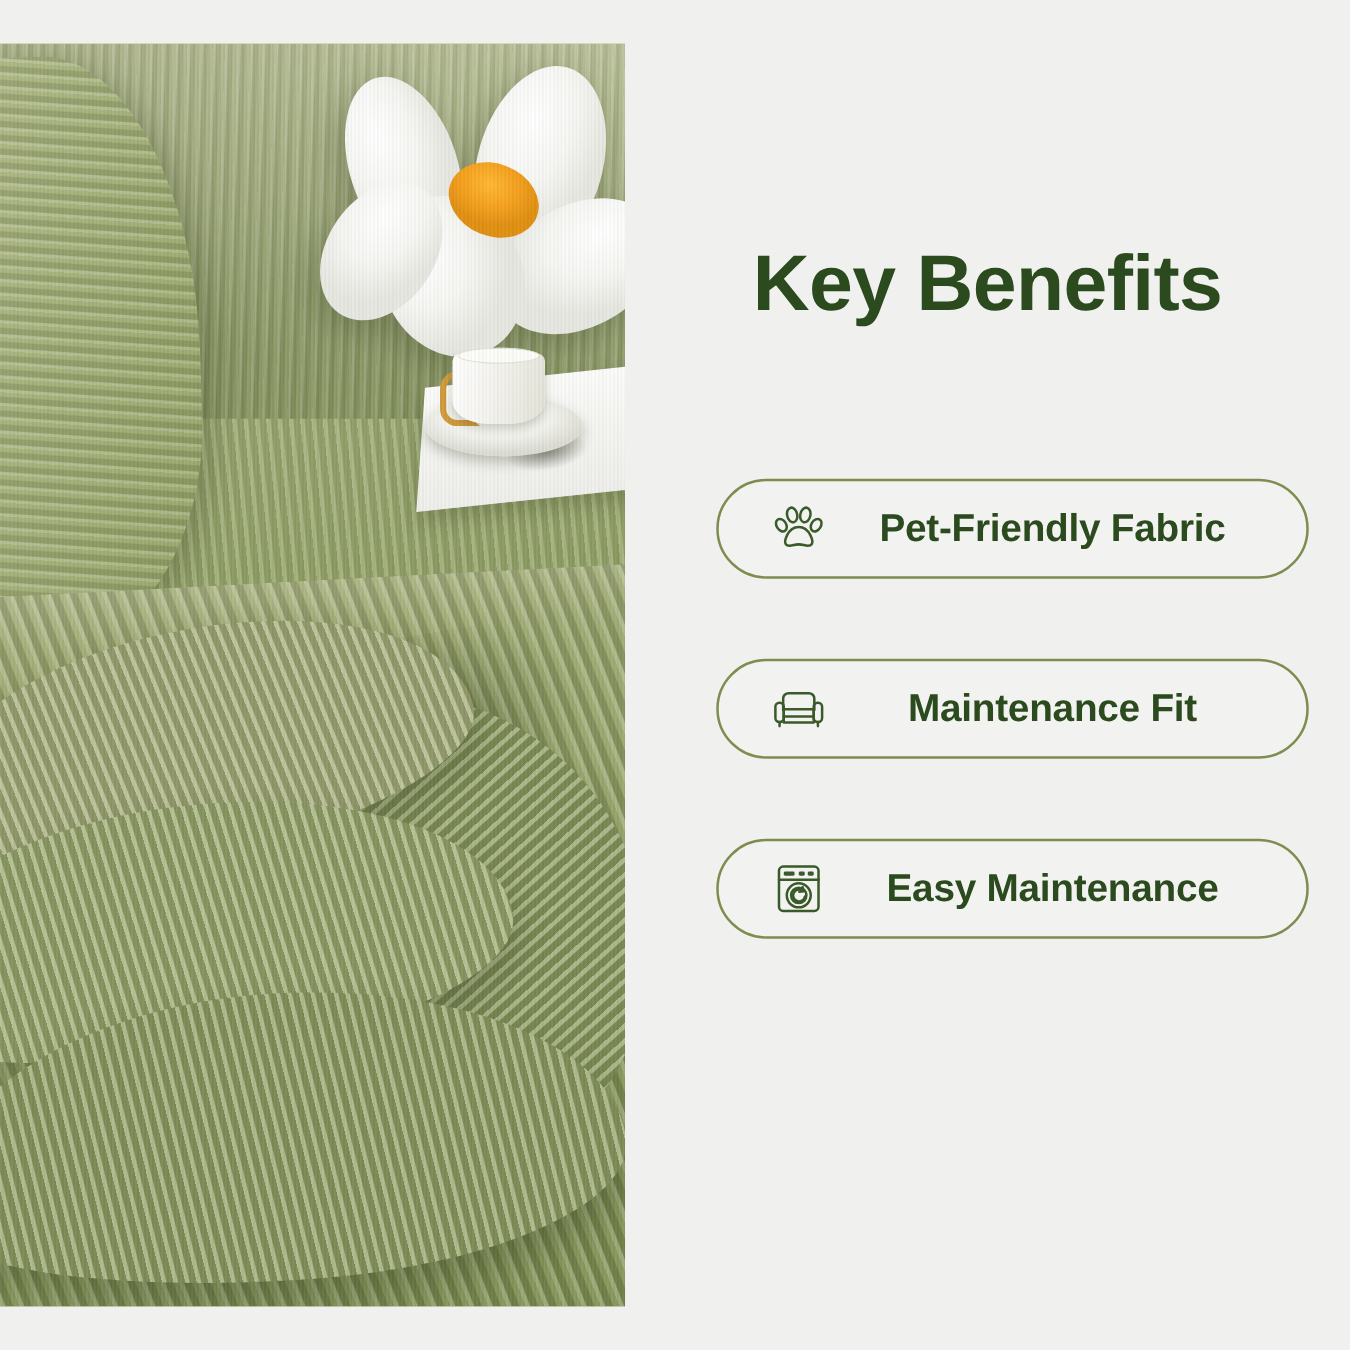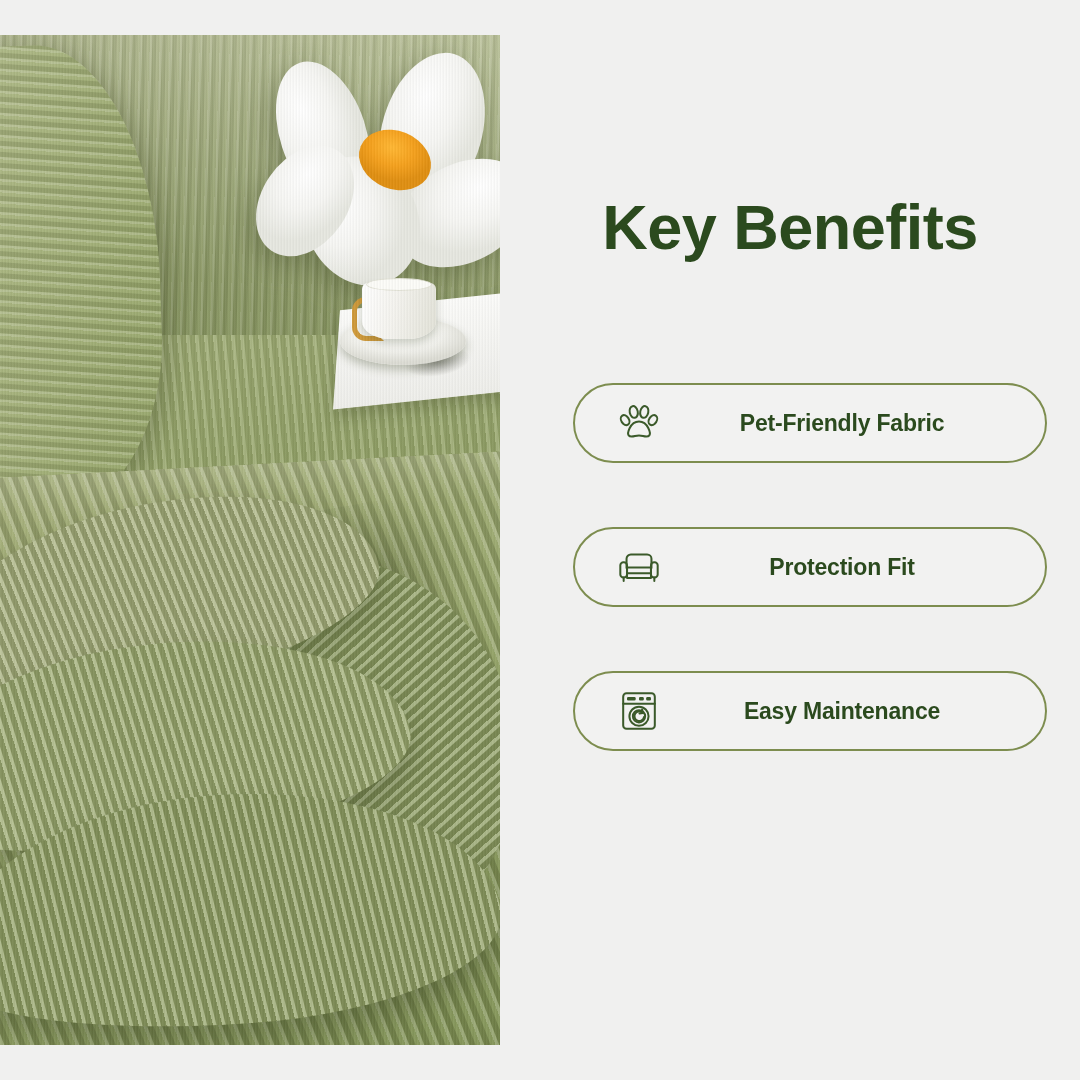--- a/index.html
+++ b/index.html
@@ -323,21 +323,21 @@
   .pill-icon svg {
     display: block;
     width: 46px;
     height: 46px;
   }
 
   .pill-label {
     flex: 1 1 auto;
     text-align: center;
     padding-right: 30px;
-    font-size: 23px;
+    font-size: 31px;
     font-weight: bold;
     color: #2b4a1e;
     letter-spacing: -0.2px;
   }
 </style>
 </head>
 <body>
 
 <div class="poster">
 
@@ -397,21 +397,21 @@
             <path d="M11 25V15.5A4.5 4.5 0 0 1 15.5 11h17a4.5 4.5 0 0 1 4.5 4.5V25"></path>
             <rect x="4.5" y="19" width="7" height="16" rx="3.3"></rect>
             <rect x="36.5" y="19" width="7" height="16" rx="3.3"></rect>
             <path d="M11.5 24.5h25"></path>
             <path d="M11.5 30.5h25"></path>
             <path d="M11.5 24.5v11h25v-11"></path>
             <path d="M8 35v3.5"></path>
             <path d="M40 35v3.5"></path>
           </svg>
         </span>
-        <span class="pill-label">Protection Fit</span>
+        <span class="pill-label">Maintenance Fit</span>
       </div>
 
 
       <div class="benefit-pill">
         <span class="pill-icon">
           <svg viewBox="0 0 48 48" fill="none" stroke="#3b5a2a" stroke-width="2.1" stroke-linecap="round" stroke-linejoin="round">
             <rect x="7.5" y="5.5" width="33" height="37" rx="3.5"></rect>
             <path d="M7.5 16.5h33"></path>
             <rect x="11.5" y="9.5" width="9" height="3.6" rx="1.2" fill="#3b5a2a" stroke="none"></rect>
             <rect x="24" y="9.5" width="5" height="3.6" rx="1.2" fill="#3b5a2a" stroke="none"></rect>

